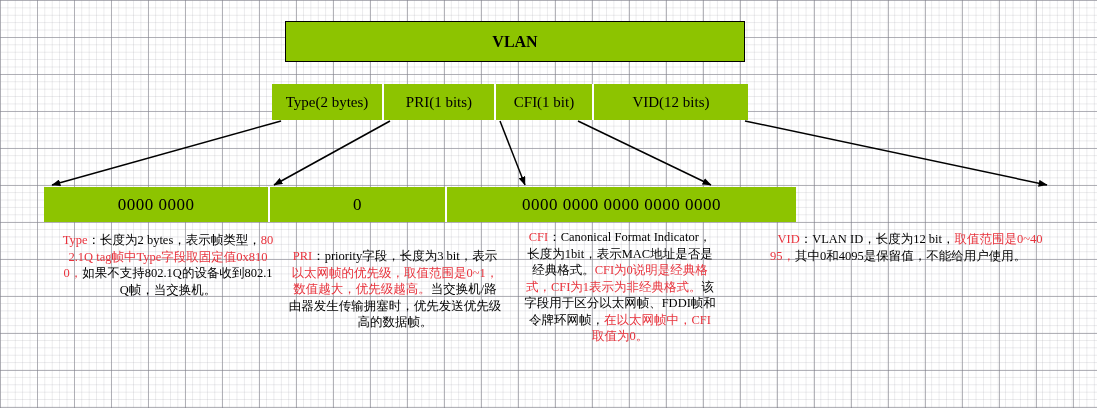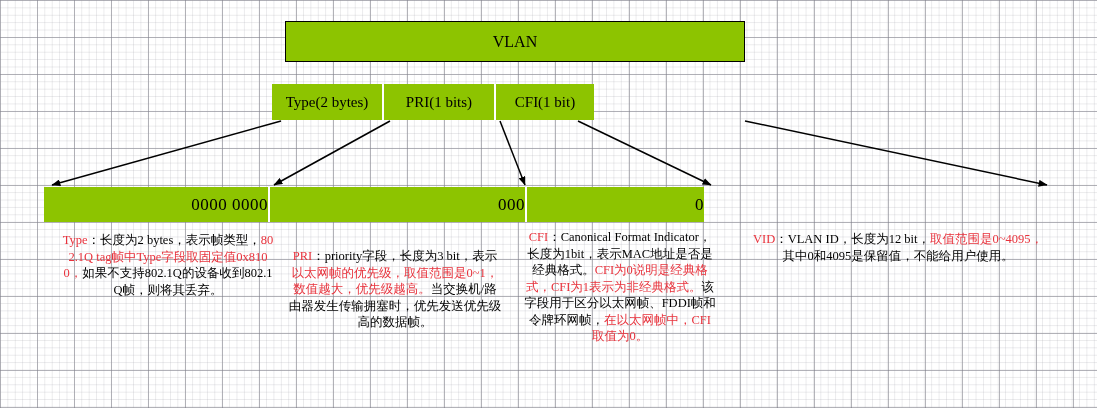--- a/index.html
+++ b/index.html
@@ -88,21 +88,20 @@
     height: 35px;
     display: flex;
   }
   #bitrow .block {
     position: relative;
     left: auto; top: auto;
     height: 35px;
     font-size: 17px;
     letter-spacing: 0.5px;
     border-right: 2px solid #ffffff;
-    justify-content: flex-end;
   }
   #bitrow .block:last-child { border-right: none; }
 
   
   .note {
     position: absolute;
     text-align: center;
     line-height: 1.32;
     color: #000000;
     font-size: 12.5px;
@@ -127,46 +126,49 @@
         <polygon points="0 0, 9 3.5, 0 7" fill="#000000"></polygon>
       </marker>
     </defs>
     <line x1="281" y1="121" x2="52" y2="185" stroke="#000000" stroke-width="1.5" marker-end="url(#arrowhead)"></line>
     <line x1="390" y1="121" x2="274" y2="185" stroke="#000000" stroke-width="1.5" marker-end="url(#arrowhead)"></line>
     <line x1="500" y1="121" x2="525" y2="185" stroke="#000000" stroke-width="1.5" marker-end="url(#arrowhead)"></line>
     <line x1="578" y1="121" x2="711" y2="185" stroke="#000000" stroke-width="1.5" marker-end="url(#arrowhead)"></line>
     <line x1="745" y1="121" x2="1047" y2="185" stroke="#000000" stroke-width="1.5" marker-end="url(#arrowhead)"></line>
   </svg>
 
-  <div class="block" id="vlan-block" style="background-color: rgb(141, 196, 0);">
+  <div class="block" id="vlan-block" style="background-color: rgb(141, 196, 0); font-weight: bold;">
     <span>VLAN</span>
   </div>
 
   <div id="subfield-row">
     <div class="block" style="width: 112px; background-color: rgb(141, 196, 0);">
       <span>Type(2 bytes)</span>
     </div>
     <div class="block" style="width: 112px; background-color: rgb(141, 196, 0);">
       <span>PRI(1 bits)</span>
     </div>
     <div class="block" style="width: 98px; background-color: rgb(141, 196, 0);">
       <span>CFI(1 bit)</span>
     </div>
+    <div class="block" style="width: 154px; background-color: rgb(141, 196, 0);">
+      <span>VID(12 bits)</span>
+    </div>
   </div>
 
   <div id="bitrow">
     <div class="block" style="width: 226px; background-color: rgb(141, 196, 0);">
       <span>0000 0000</span>
     </div>
-    <div class="block" style="width: 257px; background-color: rgb(141, 196, 0);">
-      <span>000</span>
-    </div>
     <div class="block" style="width: 177px; background-color: rgb(141, 196, 0);">
       <span>0</span>
     </div>
+    <div class="block" style="width: 349px; background-color: rgb(141, 196, 0);">
+      <span>0000 0000 0000 0000 0000</span>
+    </div>
   </div>
 
-  <div class="note" id="note-type"><span class="r" style="color: rgb(232, 50, 60);">Type</span><span class="k">：长度为2 bytes，表示帧类型，</span><span class="r" style="color: rgb(232, 50, 60);">802.1Q tag帧中Type字段取固定值0x8100，</span><span class="k">如果不支持802.1Q的设备收到802.1Q帧，则将其丢弃。</span></div>
+  <div class="note" id="note-type"><span class="r" style="color: rgb(232, 50, 60);">Type</span><span class="k">：长度为2 bytes，表示帧类型，</span><span class="r" style="color: rgb(232, 50, 60);">802.1Q tag帧中Type字段取固定值0x8100，</span><span class="k">如果不支持802.1Q的设备收到802.1Q帧，当交换机。</span></div>
   <div class="note" id="note-pri"><span class="r" style="color: rgb(232, 50, 60);">PRI</span><span class="k">：priority字段，长度为3 bit，表示</span><span class="r" style="color: rgb(232, 50, 60);">以太网帧的优先级，取值范围是0~1，数值越大，优先级越高。</span><span class="k">当交换机/路由器发生传输拥塞时，优先发送优先级高的数据帧。</span></div>
   <div class="note" id="note-cfi"><span class="r" style="color: rgb(232, 50, 60);">CFI</span><span class="k">：Canonical Format Indicator，长度为1bit，表示MAC地址是否是经典格式。</span><span class="r" style="color: rgb(232, 50, 60);">CFI为0说明是经典格式，CFI为1表示为非经典格式。</span><span class="k">该字段用于区分以太网帧、FDDI帧和令牌环网帧，</span><span class="r" style="color: rgb(232, 50, 60);">在以太网帧中，CFI取值为0。</span></div>
-  <div class="note" id="note-vid"><span class="r" style="color: rgb(232, 50, 60);">VID</span><span class="k">：VLAN ID，长度为12 bit，</span><span class="r" style="color: rgb(232, 50, 60);">取值范围是0~4095，</span><span class="k">其中0和4095是保留值，不能给用户使用。</span></div>
+  <div class="note" id="note-vid"><span class="r" style="color: rgb(232, 50, 60); margin-left: 24px;">VID</span><span class="k">：VLAN ID，长度为12 bit，</span><span class="r" style="color: rgb(232, 50, 60);">取值范围是0~4095，</span><span class="k">其中0和4095是保留值，不能给用户使用。</span></div>
 
 </div>
 
 </body></html>

